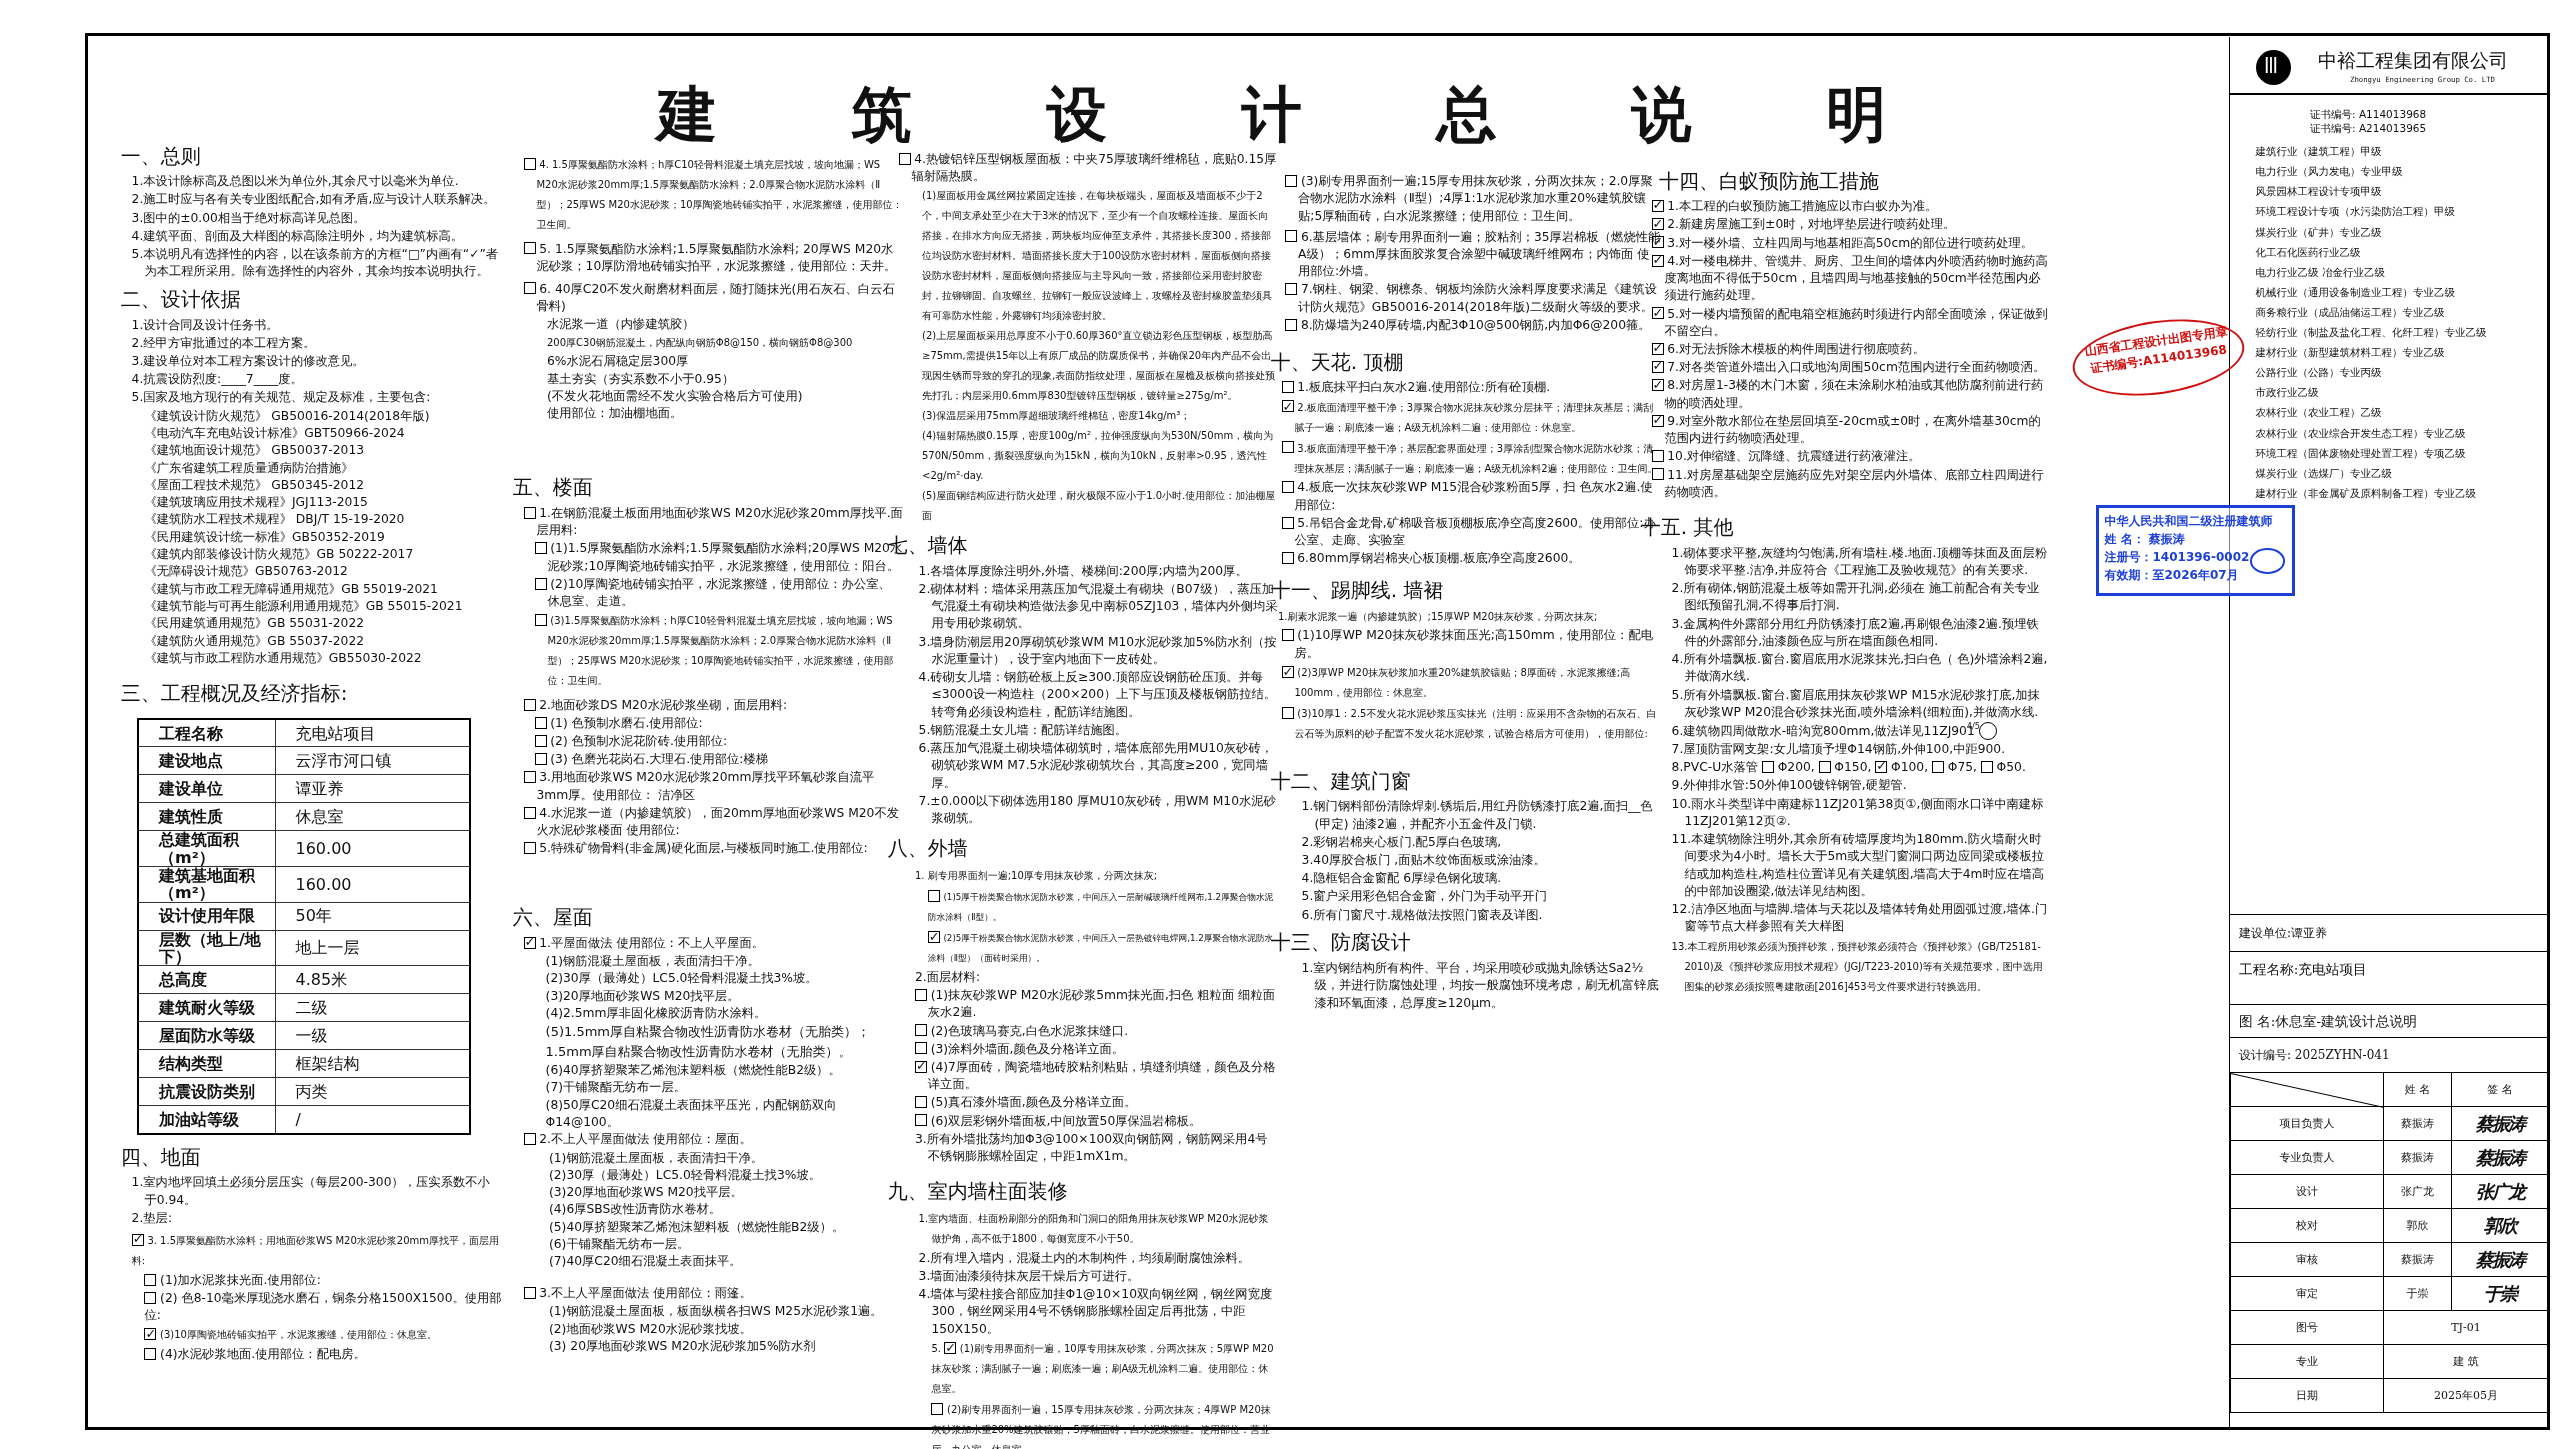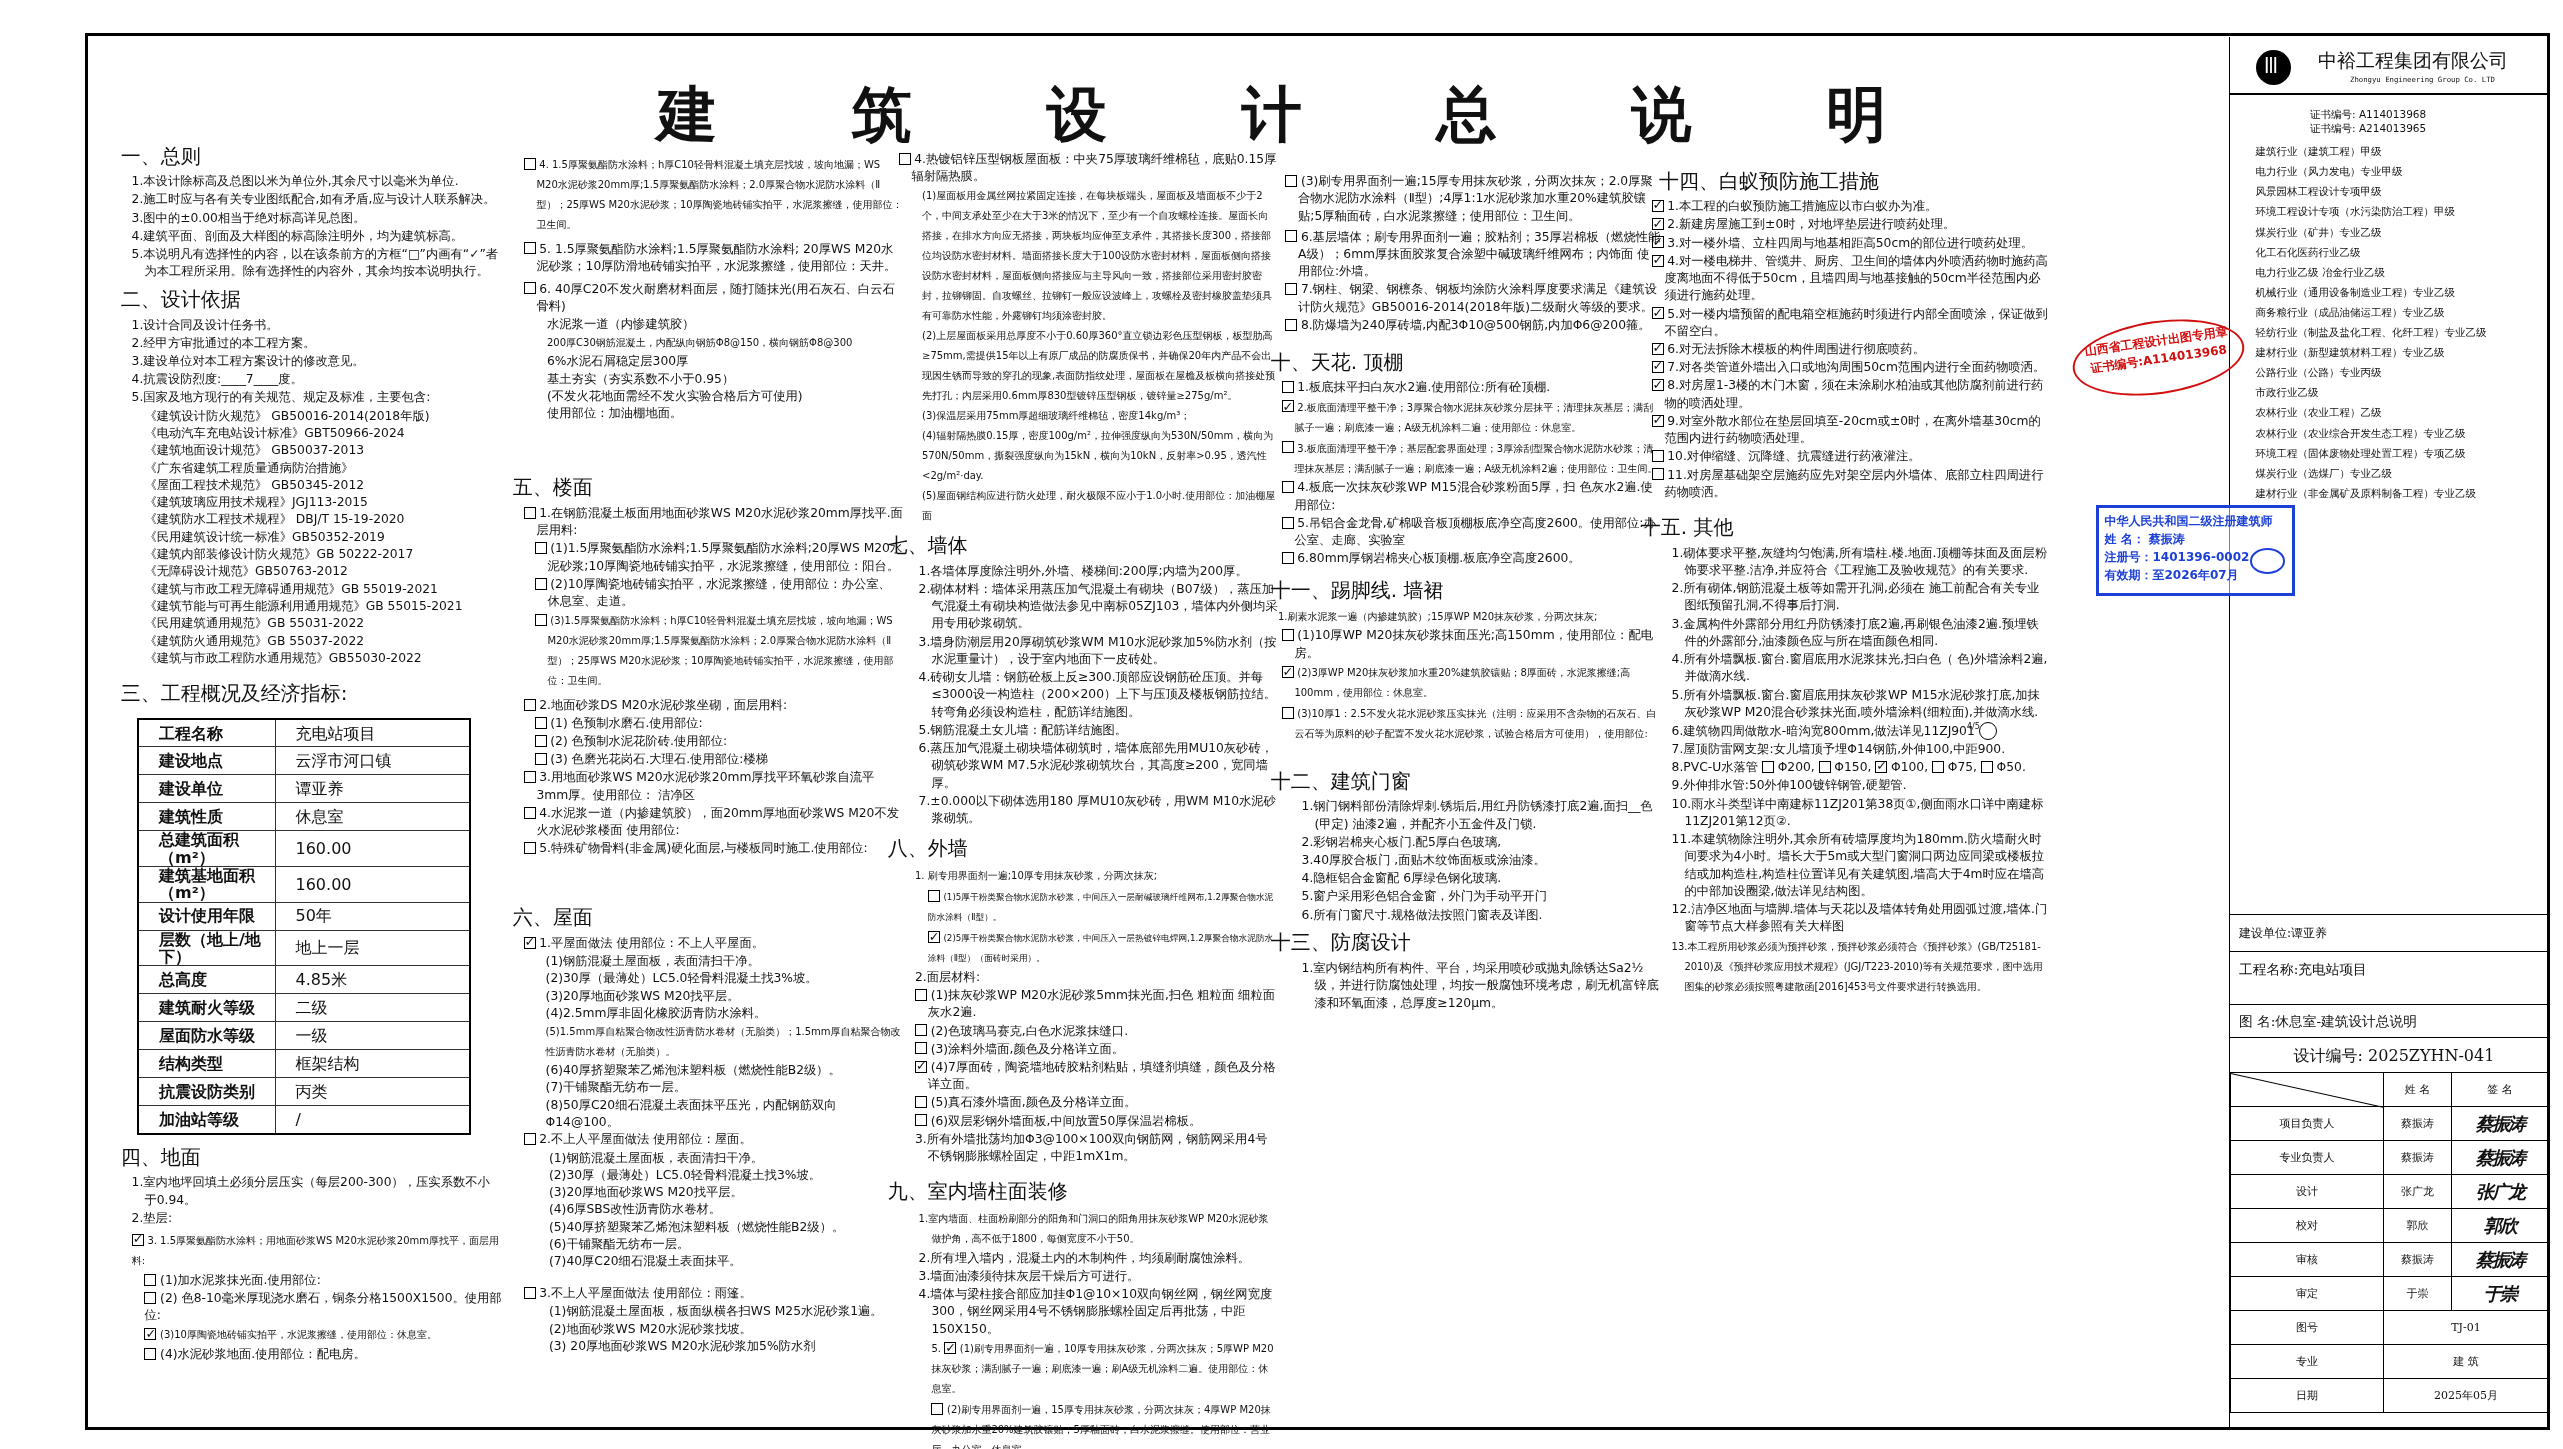--- a/index.html
+++ b/index.html
@@ -33,21 +33,21 @@
   .quals { padding: 9px 0 0 25.6px; font-size: 10.5px; line-height: 15.5px; }
   .quals div { margin-bottom: 4.6px; white-space: nowrap; }
   .stamp-red { position: absolute; left: 2072px; top: 321px; width: 173px; height: 73px; border: 2.7px solid #d01010; border-radius: 50%; color: #d01010; font-size: 12px; font-weight: bold; transform: rotate(-8deg); text-align: center; padding-top: 9px; line-height: 18px; }
   .stamp-blue { position: absolute; left: 2096px; top: 505px; width: 199px; height: 91px; border: 3.7px solid #1c3fd8; color: #1c3fd8; font-size: 12px; font-weight: bold; line-height: 18px; padding: 3.7px 5.5px; background: rgba(255,255,255,0.5); }
   .stamp-blue .seal { position: absolute; right: 7.3px; top: 40px; width: 35px; height: 25.6px; border: 2.7px solid #1c3fd8; border-radius: 50%; }
   .tb-info { position: absolute; left: 0; top: 877px; width: 319px; font-family: "DejaVu Serif", serif; }
   .tb-row { border-top: 1.4px solid #000; padding-left: 9px; white-space: nowrap; }
   .r1 { height: 37px; font-size: 12px; line-height: 37px; }
   .r2 { height: 53px; font-size: 13.7px; line-height: 35px; }
   .r3 { height: 33px; font-size: 13.7px; line-height: 33px; }
-  .r4 { height: 35px; font-size: 16px; line-height: 35px; text-align: center; }
+  .r4 { height: 35px; font-size: 12px; line-height: 35px; }
   table.sig { border-collapse: collapse; width: 319px; font-family: "DejaVu Serif", serif; font-size: 11px; text-align: center; }
   table.sig td { border: 1.4px solid #000; height: 34px; }
   table.sig td.c1 { width: 153px; }
   table.sig td.c2 { width: 68px; }
   .sign { font-family: "DejaVu Serif", serif; font-weight: bold; font-size: 18px; font-style: italic; letter-spacing: -1.8px; }
   .diag { position: relative; }
   .diag::after { content: ""; position: absolute; left: 0; top: 0; width: 157px; height: 1.4px; background: #000; transform-origin: 0 0; transform: rotate(12.5deg); }
   .circ { display: inline-block; width: 18px; height: 18px; border: 1.8px solid #000; border-radius: 50%; font-size: 8.2px; line-height: 7.3px; text-align: left; vertical-align: middle; }
 </style>
 </head>
@@ -183,21 +183,21 @@
   <div class="p"><span class="cb"></span><span>4.水泥浆一道（内掺建筑胶），面20mm厚地面砂浆WS M20不发火水泥砂浆楼面   使用部位:</span></div>
   <div class="p"><span class="cb"></span><span>5.特殊矿物骨料(非金属)硬化面层,与楼板同时施工.使用部位:</span></div>
   <div class="spacer" style="height:40px"></div>
   <div class="h">六、屋面</div>
   <div class="p"><span class="cb on"></span><span>1.平屋面做法  使用部位：不上人平屋面。</span></div>
   <div style="padding-left:25.6px">
     <div>(1)钢筋混凝土屋面板，表面清扫干净。</div>
     <div>(2)30厚（最薄处）LC5.0轻骨料混凝土找3%坡。</div>
     <div>(3)20厚地面砂浆WS M20找平层。</div>
     <div>(4)2.5mm厚非固化橡胶沥青防水涂料。</div>
-    <div class="sm" style="font-size:10px">(5)1.5mm厚自粘聚合物改性沥青防水卷材（无胎类）；1.5mm厚自粘聚合物改性沥青防水卷材（无胎类）。</div>
+    <div class="sm" style="font-size:13px">(5)1.5mm厚自粘聚合物改性沥青防水卷材（无胎类）；1.5mm厚自粘聚合物改性沥青防水卷材（无胎类）。</div>
     <div>(6)40厚挤塑聚苯乙烯泡沫塑料板（燃烧性能B2级）。</div>
     <div>(7)干铺聚酯无纺布一层。</div>
     <div>(8)50厚C20细石混凝土表面抹平压光，内配钢筋双向Φ14@100。</div>
   </div>
   <div class="p"><span class="cb"></span><span>2.不上人平屋面做法  使用部位：屋面。</span></div>
   <div style="padding-left:29px">
     <div>(1)钢筋混凝土屋面板，表面清扫干净。</div>
     <div>(2)30厚（最薄处）LC5.0轻骨料混凝土找3%坡。</div>
     <div>(3)20厚地面砂浆WS M20找平层。</div>
     <div>(4)6厚SBS改性沥青防水卷材。</div>

